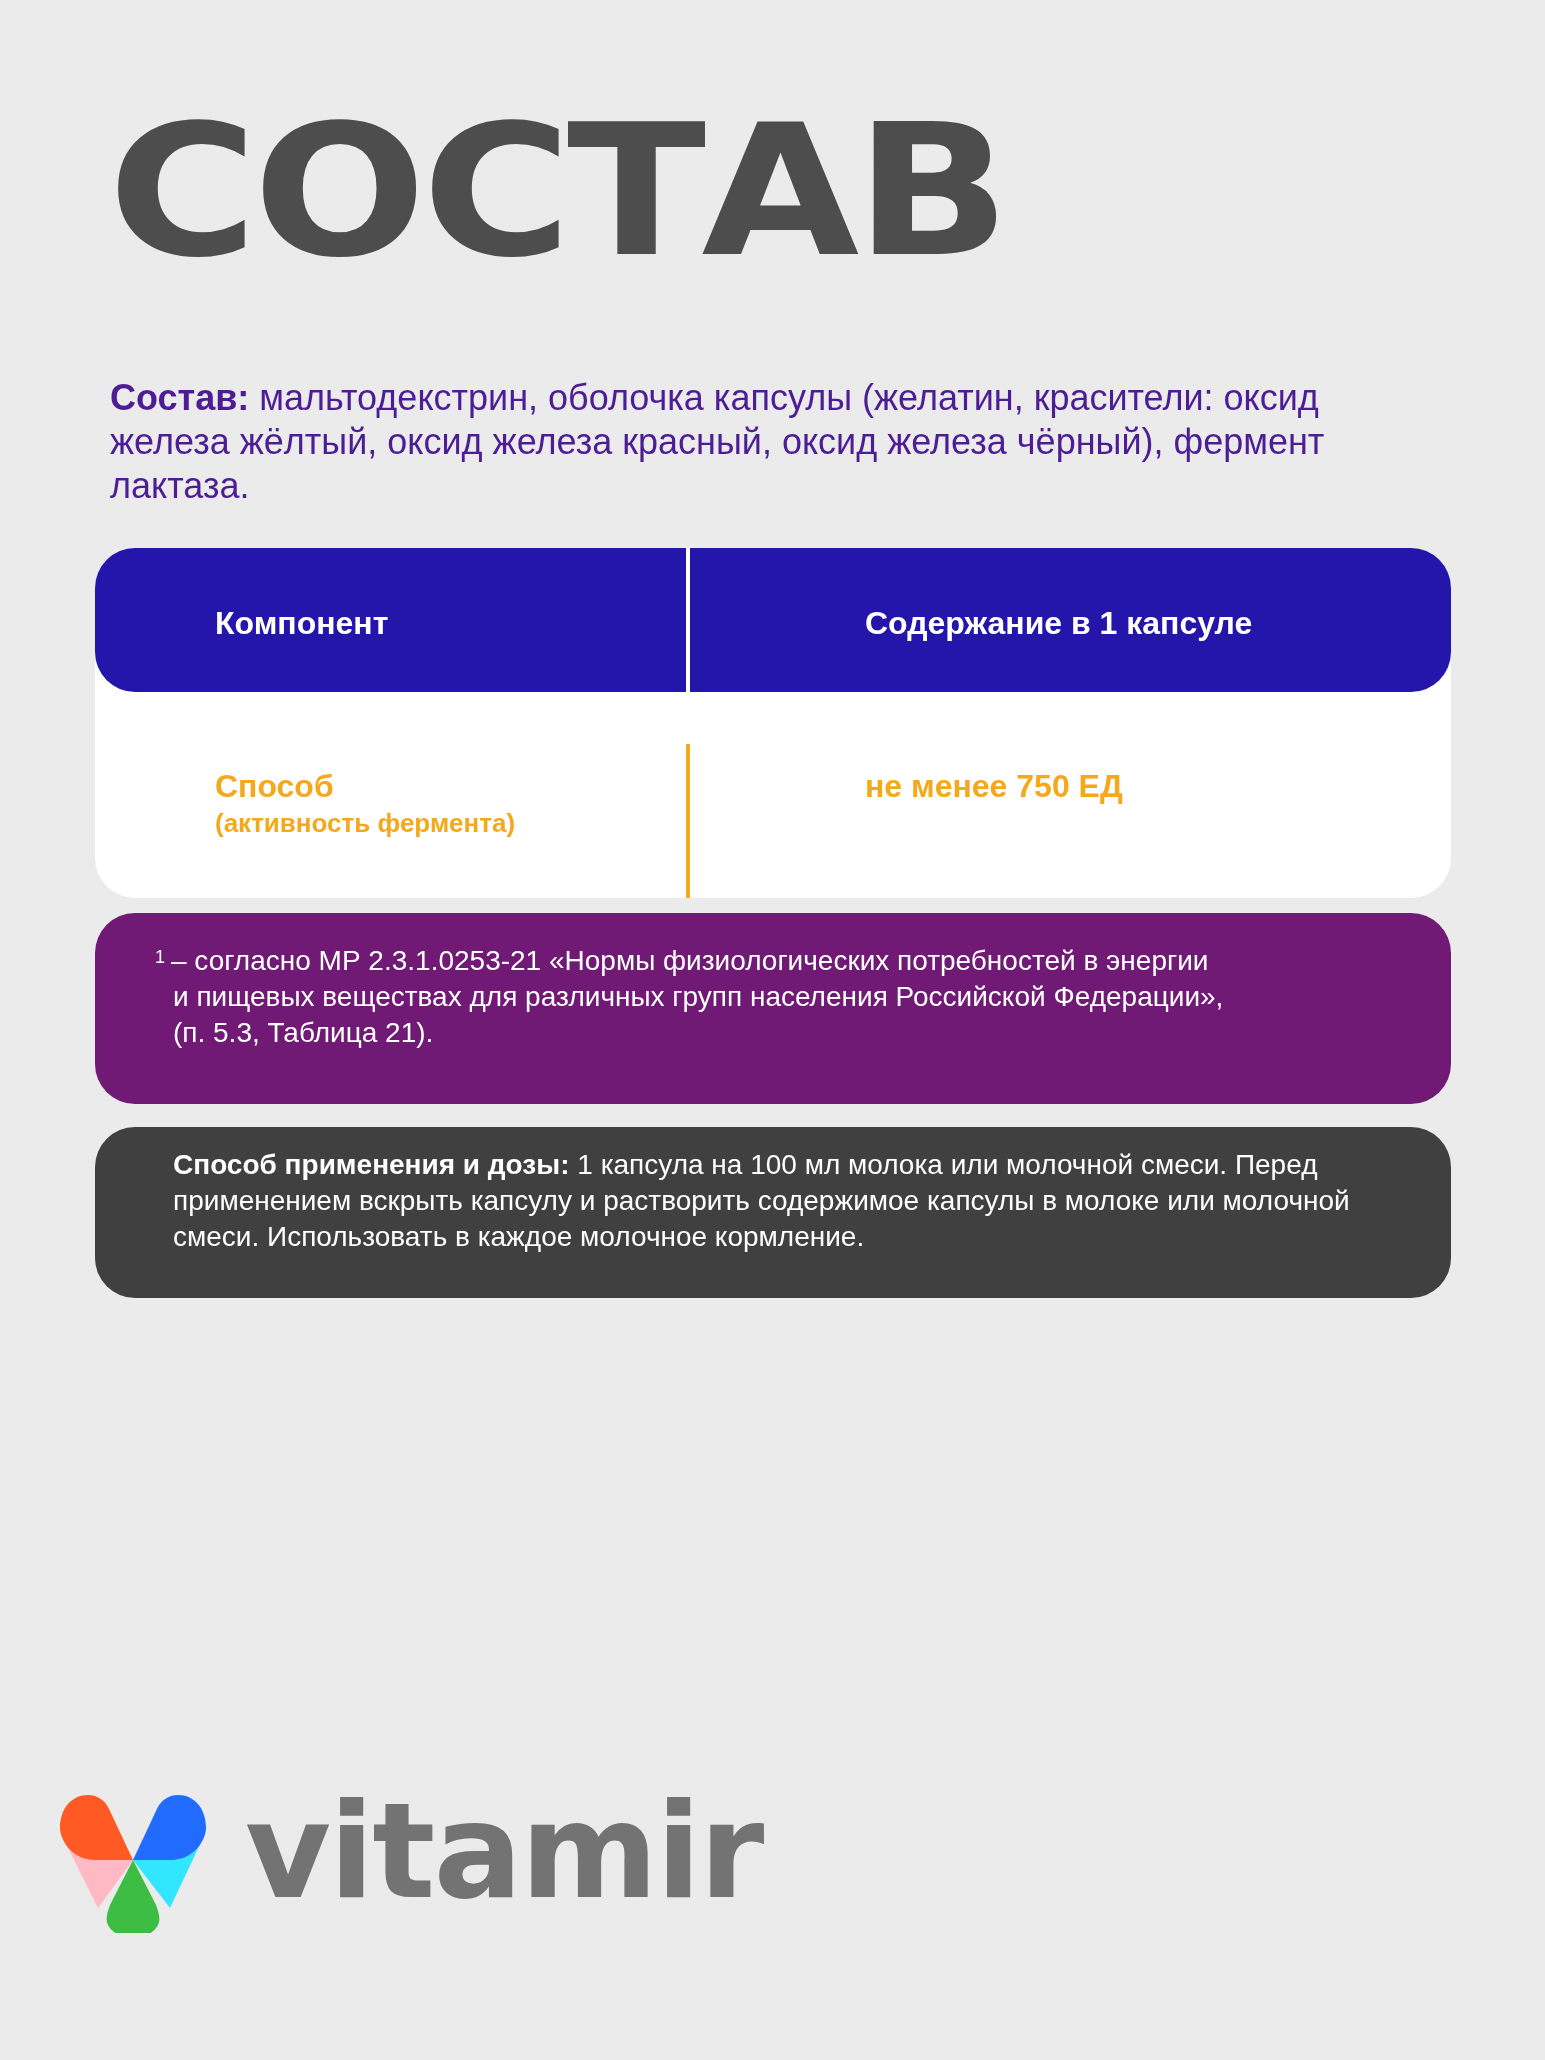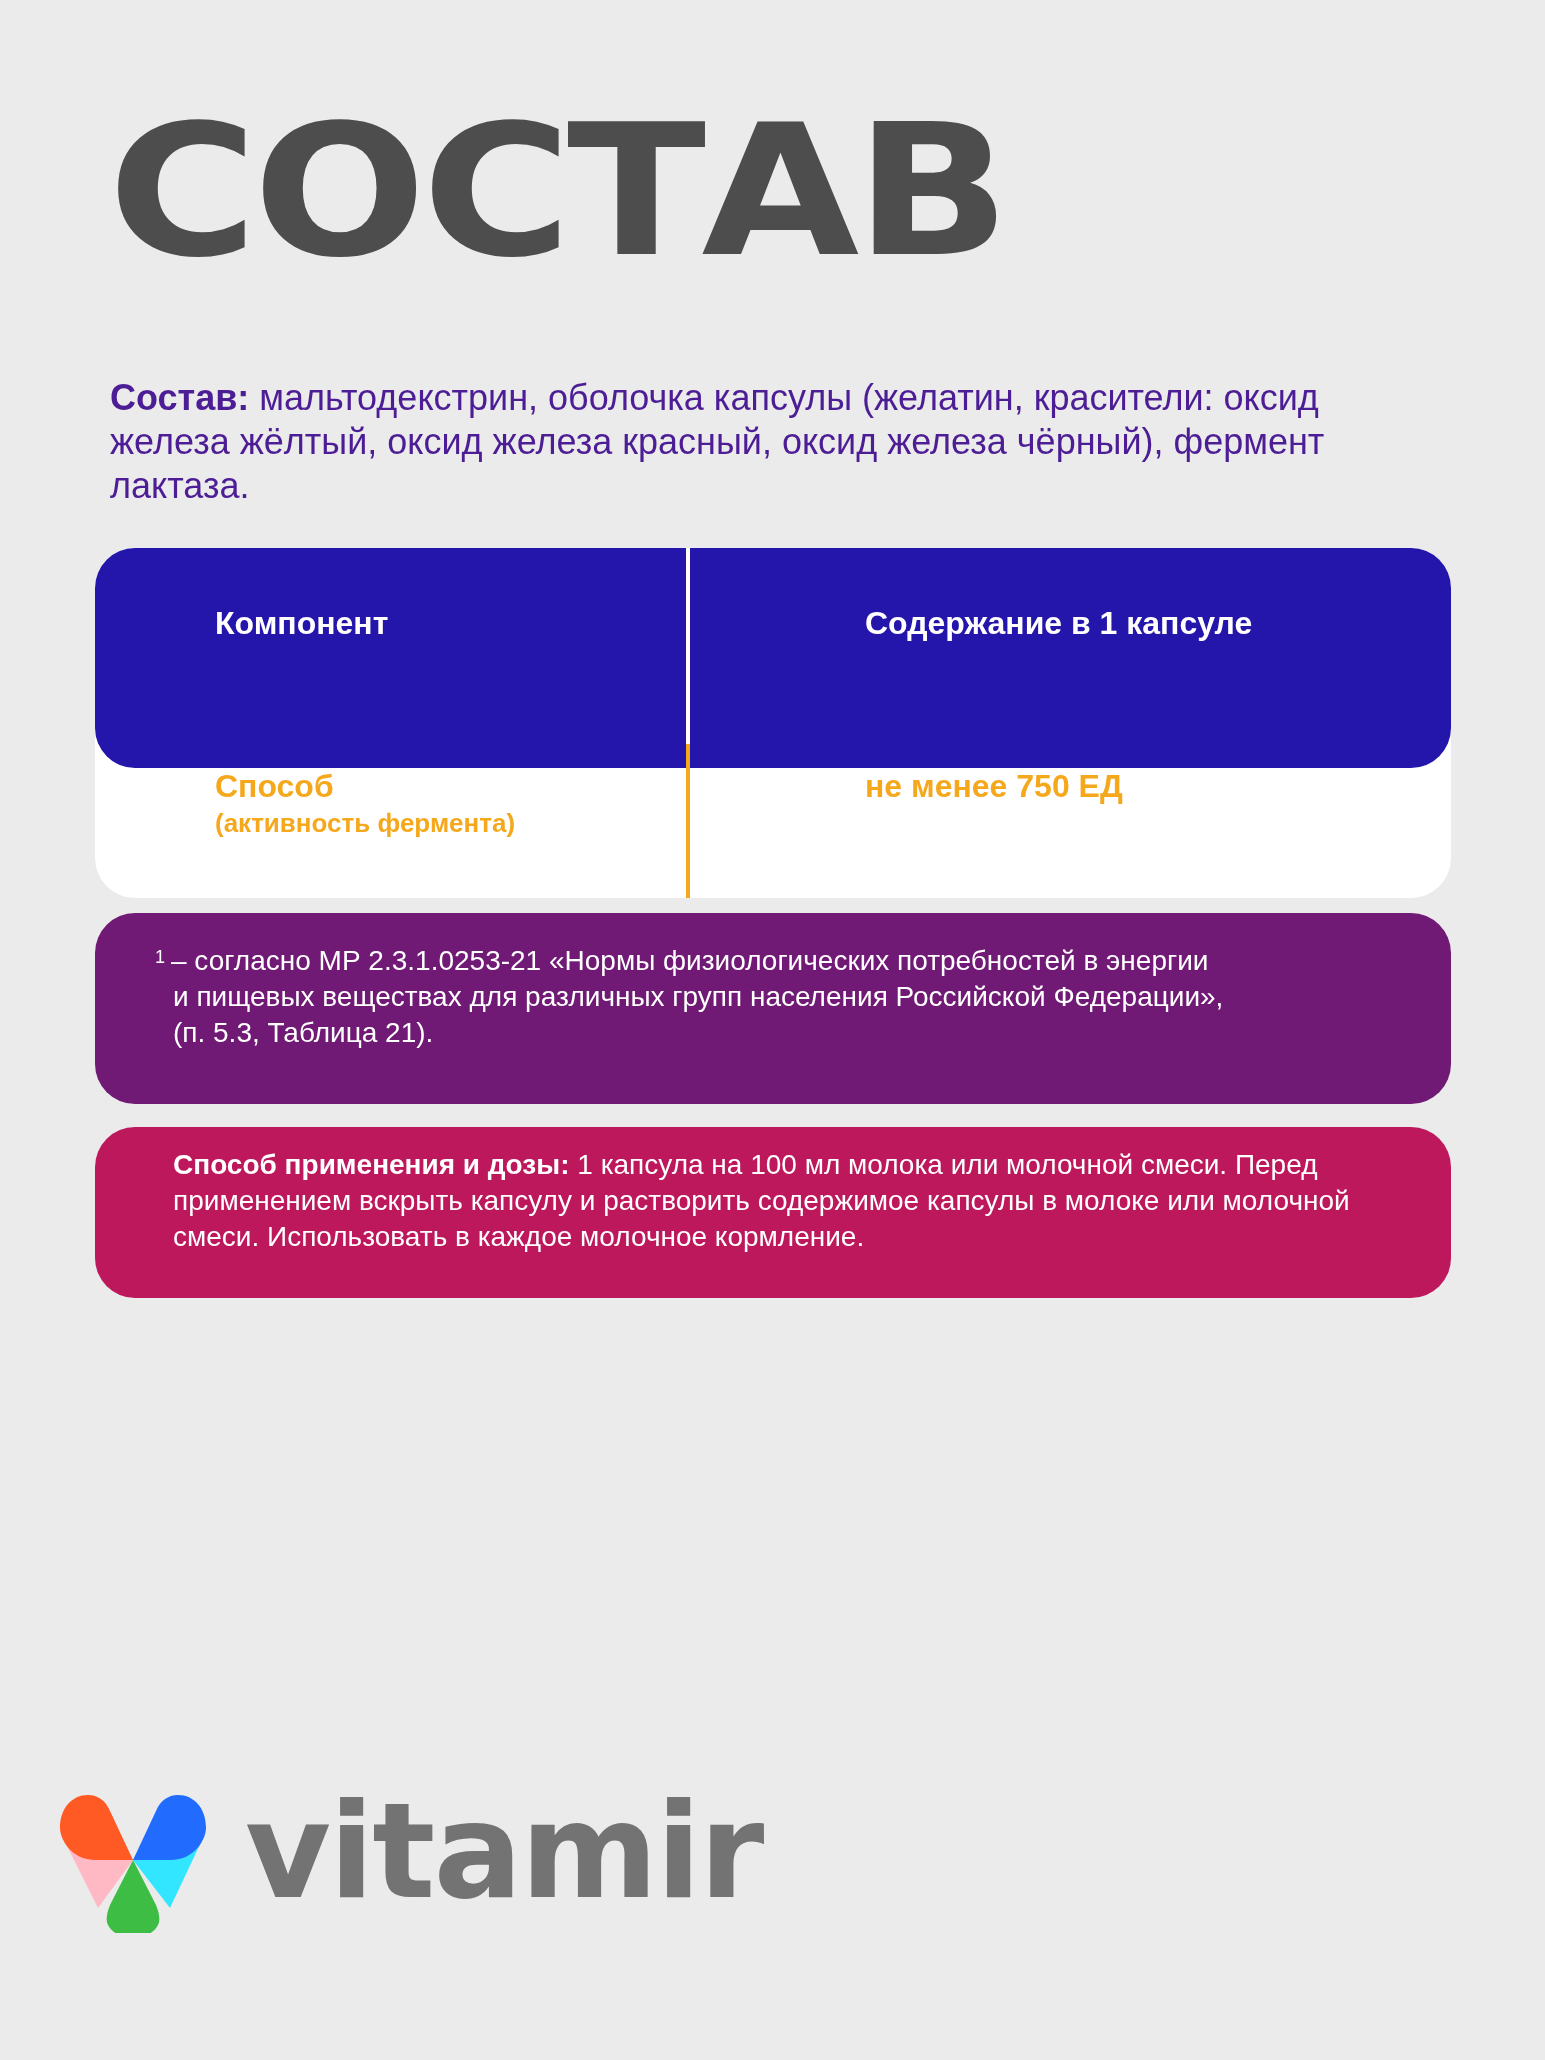--- a/index.html
+++ b/index.html
@@ -17,21 +17,21 @@
     position:absolute; left:110px; top:376px; width:1300px;
     font-size:36px; line-height:44px; color:#4c1d95;
   }
   .composition b { font-weight:bold; }
 
   .table {
     position:absolute; left:95px; top:548px; width:1356px; height:350px;
     background:#ffffff; border-radius:40px;
   }
   .table-head {
-    position:absolute; left:0; top:0; width:100%; height:220px;
+    position:absolute; left:0; top:0; width:100%; height:144px;
     background:#2416ab; border-radius:40px;
   }
   .divider-head { position:absolute; left:591px; top:0; width:4px; height:196px; background:#ffffff; }
   .divider-body { position:absolute; left:591px; top:196px; width:4px; height:154px; background:#f5a81c; }
   .th { position:absolute; color:#ffffff; font-weight:bold; font-size:32px; line-height:44px; }
   .th1 { left:120px; top:53px; }
   .th2 { left:770px; top:53px; width:400px; }
   .td { position:absolute; color:#f5a81c; font-weight:bold; }
   .td1 { left:120px; top:218px; font-size:32px; line-height:40px; }
   .td1 .sub { display:block; font-size:26px; line-height:34px; }
@@ -41,21 +41,21 @@
     position:absolute; left:95px; top:913px; width:1356px; height:191px;
     background:#701a75; border-radius:40px; color:#ffffff;
     font-size:28px; line-height:36px;
   }
   .footnote .text { position:absolute; left:60px; top:30px; width:1260px; }
   .footnote sup { font-size:18px; vertical-align:top; position:relative; top:-4px; margin-right:6px; }
   .footnote .indent { padding-left:18px; display:block; }
 
   .usage {
     position:absolute; left:95px; top:1127px; width:1356px; height:171px;
-    background:#be185d; border-radius:40px; color:#ffffff;
+    background:#404040; border-radius:40px; color:#ffffff;
     font-size:28px; line-height:36px;
   }
   .usage .text { position:absolute; left:78px; top:20px; width:1260px; }
   .usage b { font-weight:bold; }
 
   .logo { position:absolute; left:58px; top:1793px; width:160px; height:140px; }
   .logo-text {
     position:absolute; left:245px; top:1785px;
     font-family:"DejaVu Sans", sans-serif; font-weight:bold;
     font-size:132px; line-height:1; color:#737373; letter-spacing:-2px;

